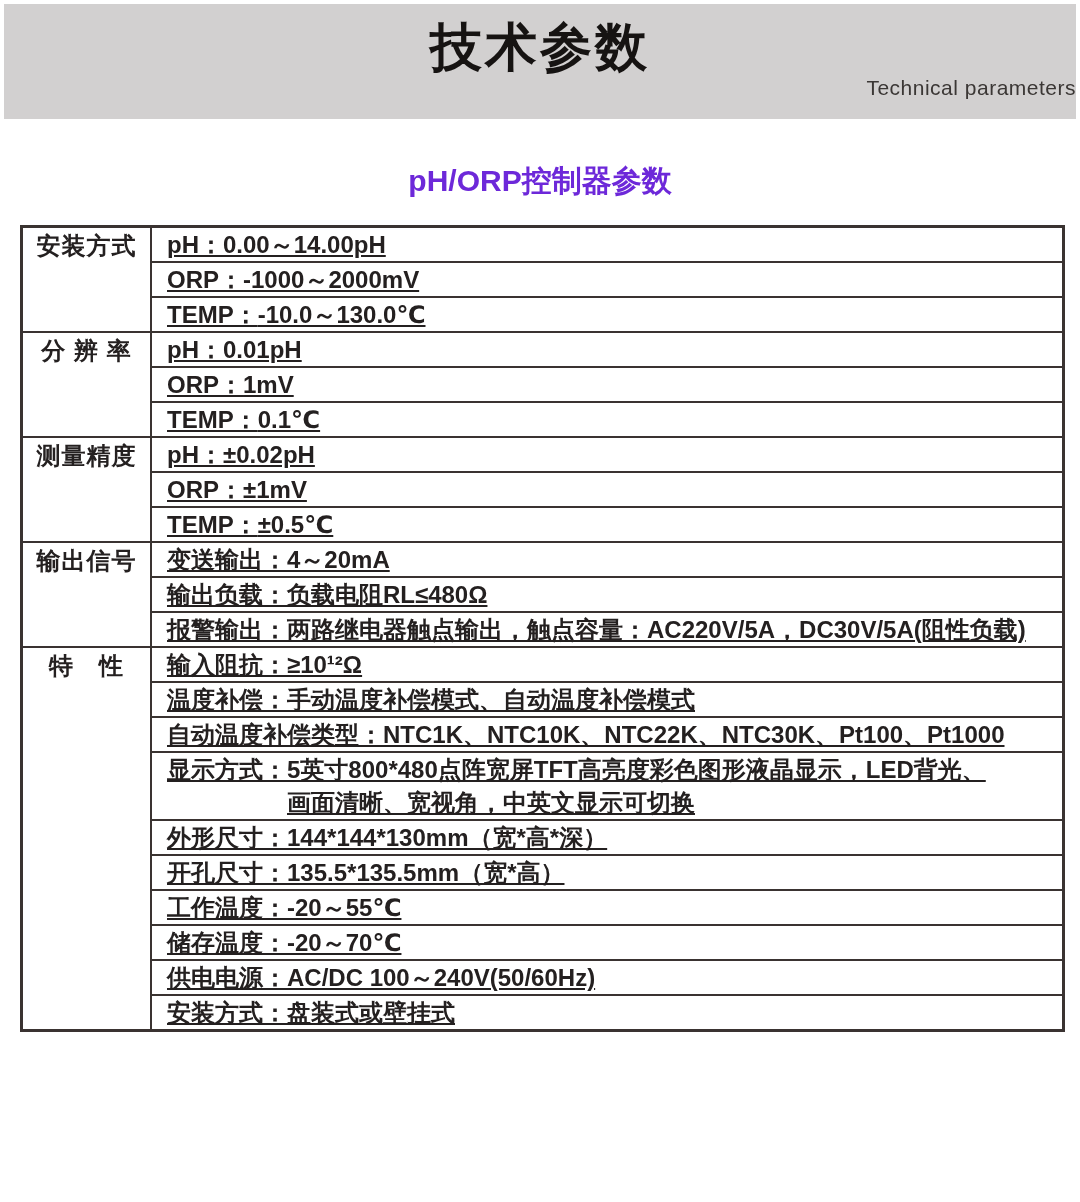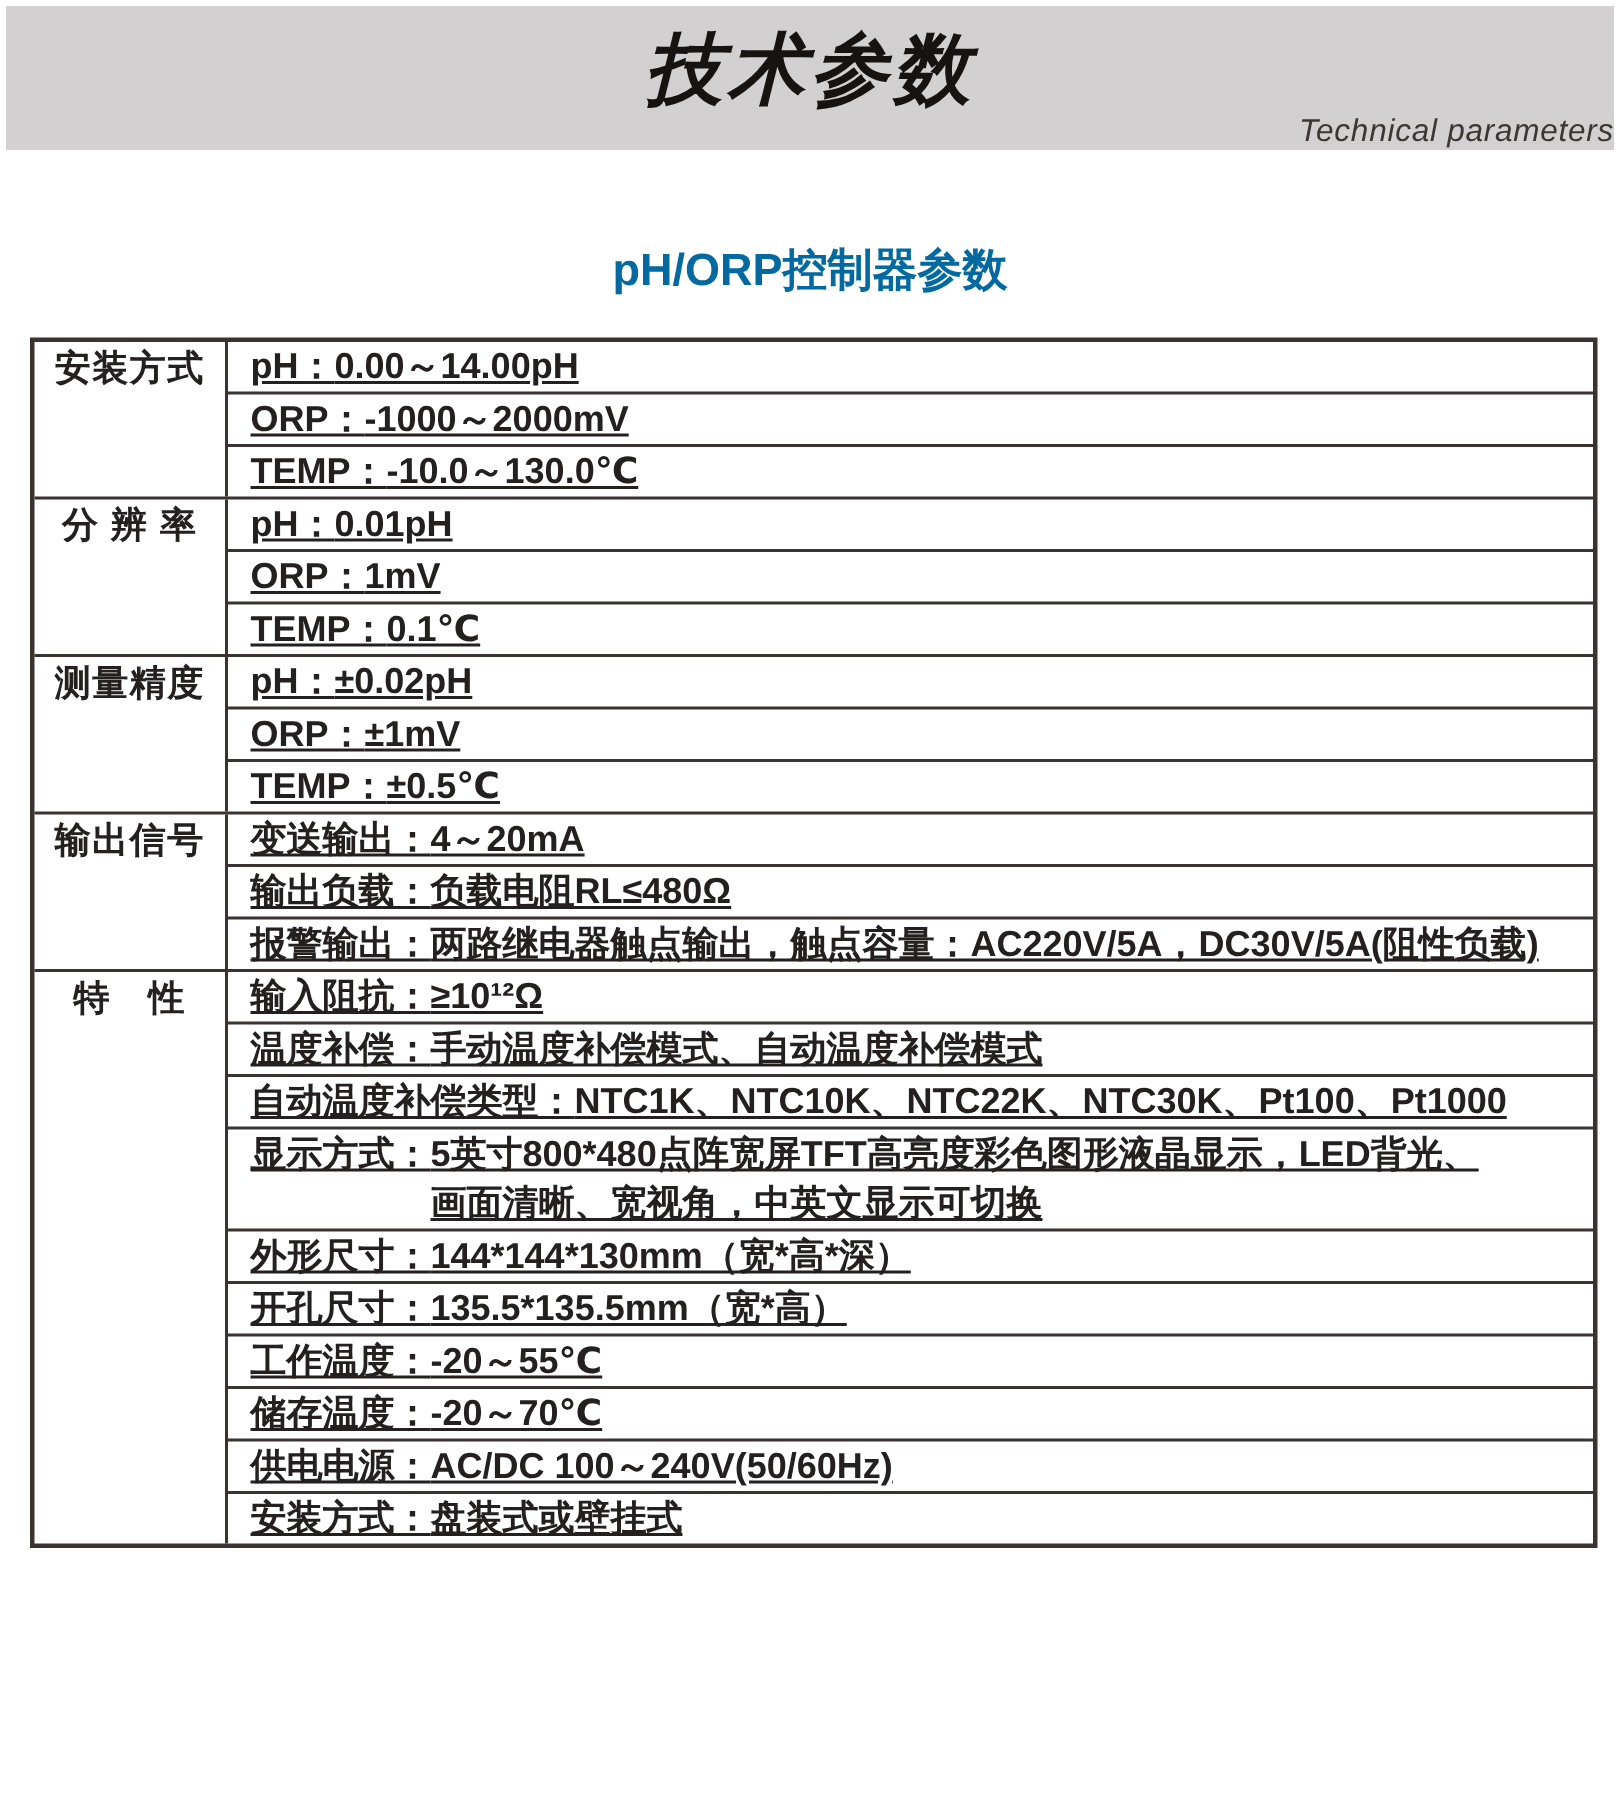--- a/index.html
+++ b/index.html
@@ -6,41 +6,40 @@
   body{
     width:1080px;height:1202px;background:#ffffff;
     font-family:"Liberation Sans","DejaVu Sans",sans-serif;
     color:var(--text,#242020);
     -webkit-font-smoothing:antialiased;
   }
   .page{position:relative;width:1080px;height:1202px;background:#fff;overflow:hidden;}
 
   
   .band{
-    position:absolute;left:4px;right:4px;top:4px;height:96px;
+    position:absolute;left:4px;right:4px;top:4px;height:115px;
     background:var(--band,#d2d0d0);
     text-align:center;
-    font-style:italic;
   }
   .band h1{
     margin:0;padding-top:14px;
     font-size:52px;line-height:58px;font-weight:bold;
     color:#161312;letter-spacing:3px;
   }
   .band .sub{
     font-size:21px;line-height:24px;color:#3b3735;
     letter-spacing:0.5px;
     text-align:right;
   }
 
   
   .section-title{
     position:absolute;left:0;right:0;top:160px;
     margin:0;text-align:center;
-    font-size:30px;line-height:42px;font-weight:bold;color:#0369a1;
+    font-size:30px;line-height:42px;font-weight:bold;color:#6d28d9;
   }
 
   
   .spec-table{
     position:absolute;left:20px;top:225px;
     width:1045px;box-sizing:border-box;
     border:3px solid var(--border,#3a3331);
     font-size:24px;font-weight:bold;
   }
   .group{display:flex;border-top:2px solid var(--border,#3a3331);}

